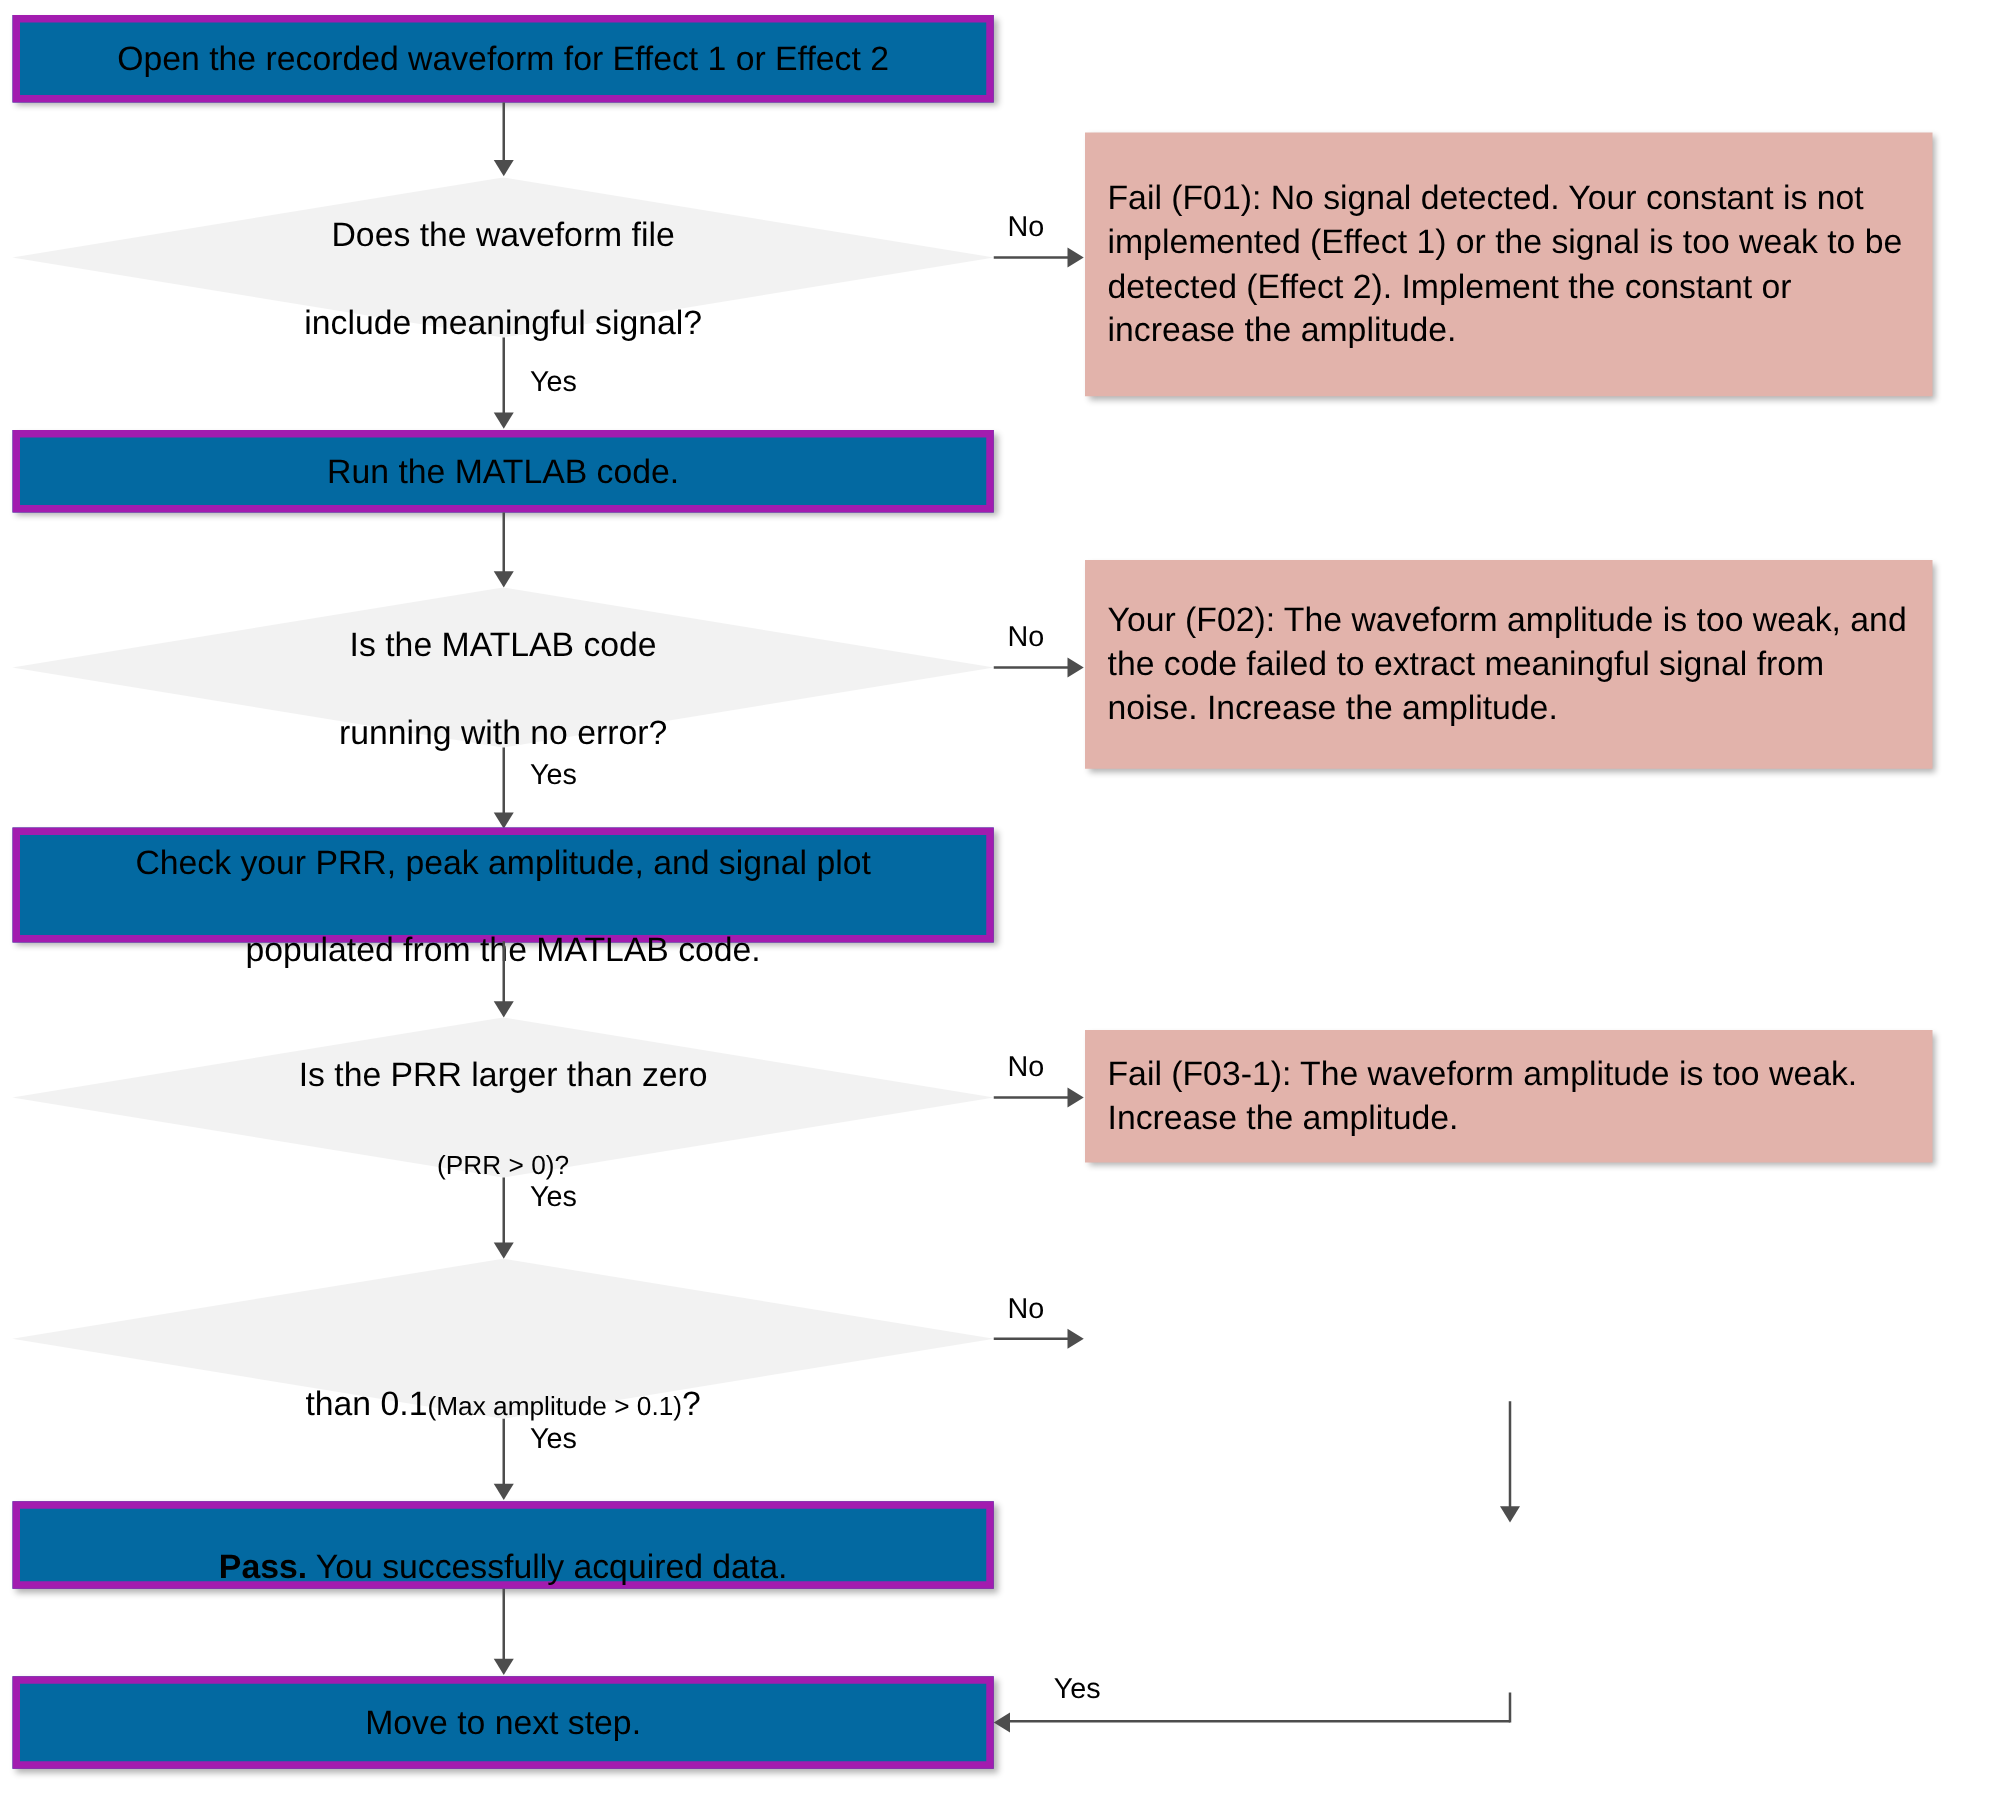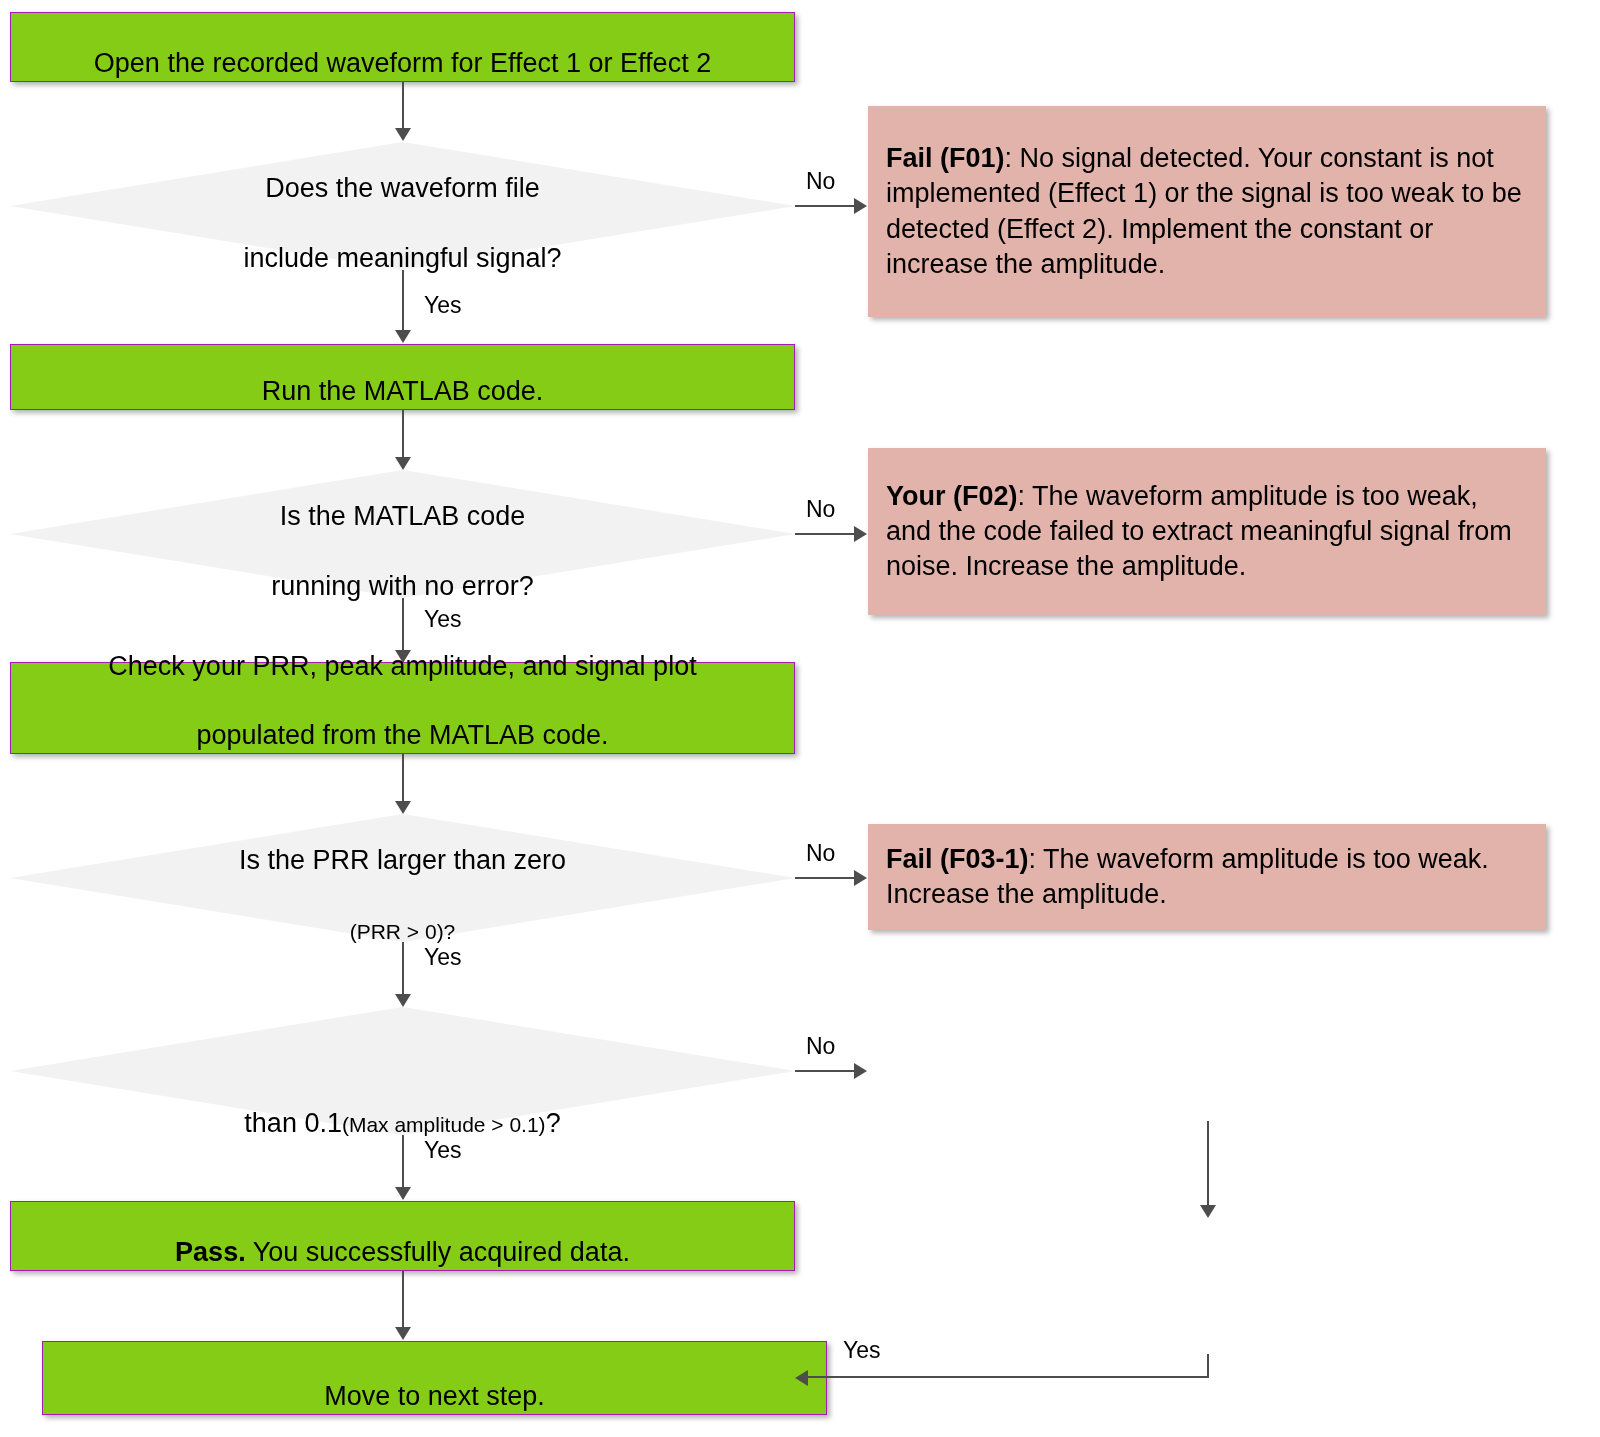--- a/index.html
+++ b/index.html
@@ -24,25 +24,25 @@
   .node-text {
     text-align: center;
     line-height: 1.28;
     white-space: pre-line;
   }
 
   
   .proc {
     position: absolute;
     box-sizing: border-box;
-    background: #84cc16;
-    border: 1px solid #a21caf;
+    background: #0369a1;
+    border: 6px solid #a21caf;
     box-shadow: 3px 3px 5px rgba(0,0,0,0.30);
     display: flex;
-    align-items: flex-end;
+    align-items: center;
     justify-content: center;
     font-size: 27px;
     color: #000;
   }
   .proc .node-text { padding: 0 14px; }
 
   
   .decision {
     position: absolute;
     display: flex;
@@ -73,21 +73,21 @@
     display: flex;
     align-items: center;
     font-size: 27px;
     color: #000;
     line-height: 1.30;
   }
   .fail .fail-text {
     padding: 0 16px 0 18px;
     text-align: left;
   }
-  .fail b { font-weight: bold; }
+  .fail b { font-weight: normal; }
 
   
   .vline, .hline {
     position: absolute;
     background: #4d4d4d;
   }
   .vline { width: 2px; }
   .hline { height: 2px; }
 
   .arrow {
@@ -232,21 +232,21 @@
 
   <div class="proc" style="left:10px; top:1201px; width:785px; height:70px;">
     <div class="node-text">
       <b>Pass.</b><span> You successfully acquired data.</span>
     </div>
   </div>
 
   <div class="vline" style="left:402px; top:1271px; height:58px;"></div>
   <div class="arrow arrow-down" style="left:395px; top:1327px;"></div>
 
-  <div class="proc" style="left:10px; top:1341px; width:785px; height:74px;margin-left:32px;">
+  <div class="proc" style="left:10px; top:1341px; width:785px; height:74px;">
     <div class="node-text">Move to next step.</div>
   </div>
 
   <div class="vline" style="left:1207px; top:1121px; height:86px;"></div>
   <div class="arrow arrow-down" style="left:1200px; top:1205px;"></div>
 
 
   <div class="vline" style="left:1207px; top:1354px; height:24px;"></div>
   <div class="hline" style="left:808px; top:1376px; width:400px;"></div>
   <div class="arrow arrow-left" style="left:795px; top:1370px;"></div>

